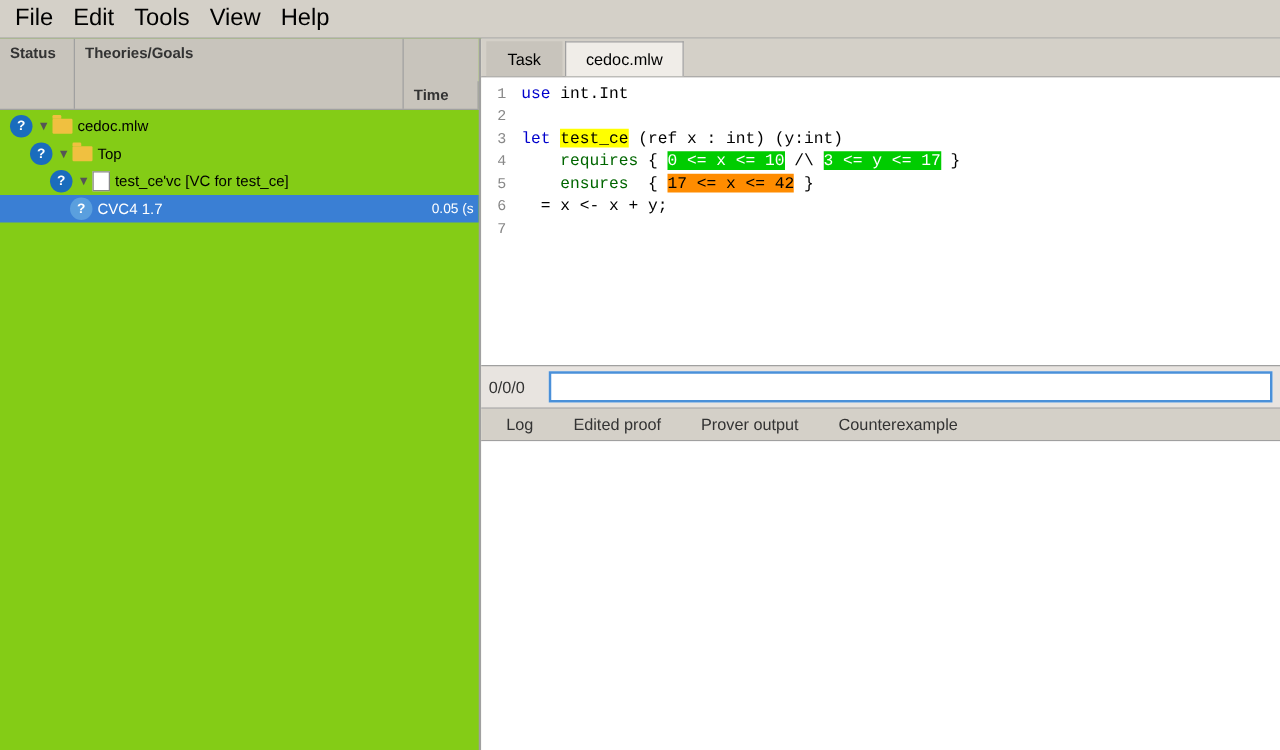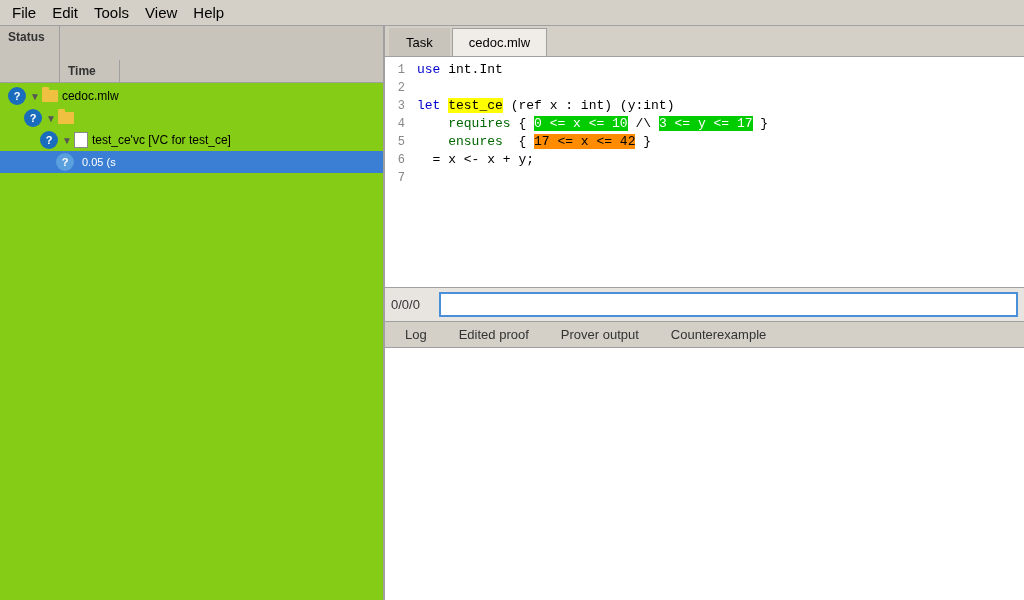--- a/index.html
+++ b/index.html
@@ -1,20 +1,20 @@
 <!DOCTYPE html>
 <html><head>
   <meta charset="utf-8">
   <style>
     * { margin: 0; padding: 0; box-sizing: border-box; }
     body { font-family: 'Segoe UI', Tahoma, Geneva, Verdana, sans-serif; font-size: 13px; background: #d4d0c8; height: 600px; overflow: hidden; }
 
     
     .menubar { display: flex; background: #d4d0c8; border-bottom: 1px solid #a0a0a0; padding: 2px 4px; }
-    .menubar-item { padding: 2px 8px; cursor: pointer; font-size: 15px; }
+    .menubar-item { padding: 2px 8px; cursor: pointer; font-size: 19px; }
 
     
     .main-container { display: flex; height: calc(600px - 24px); }
 
     
     .left-panel { width: 385px; background: #84cc16; border-right: 2px solid #a0a0a0; display: flex; flex-direction: column; }
     .left-header { display: flex; background: #c8c4bc; border-bottom: 1px solid #a0a0a0; }
     .left-header-item { padding: 4px 8px; font-size: 12px; font-weight: bold; color: #333; border-right: 1px solid #a0a0a0; }
     .left-header-item.status { width: 60px; }
     .left-header-item.theories { flex: 1; }
@@ -87,47 +87,50 @@
   <span class="menubar-item">Tools</span>
   <span class="menubar-item">View</span>
   <span class="menubar-item">Help</span>
 </div>
 
 <div class="main-container">
 
   <div class="left-panel">
     <div class="left-header">
       <div class="left-header-item status">Status</div>
+      <div class="left-header-item theories">Theories/Goals</div>
       <div class="left-header-item time">Time</div>
     </div>
 
     <div class="tree-container">
 
       <div class="tree-item tree-indent-1">
         <div class="status-icon question">?</div>
         <span class="triangle">▼</span>
         <div class="folder-icon"></div>
         <span class="item-label">cedoc.mlw</span>
       </div>
 
       <div class="tree-item tree-indent-2">
         <div class="status-icon question">?</div>
         <span class="triangle">▼</span>
         <div class="folder-icon"></div>
+        <span class="item-label">Top</span>
       </div>
 
       <div class="tree-item tree-indent-3">
         <div class="status-icon question">?</div>
         <span class="triangle">▼</span>
         <div class="file-icon"></div>
         <span class="item-label">test_ce'vc [VC for test_ce]</span>
       </div>
 
       <div class="tree-item tree-indent-4 selected">
         <div class="status-icon question" style="background:#5a9fde;">?</div>
+        <span class="item-label">CVC4 1.7</span>
         <span class="time-badge">0.05 (s</span>
       </div>
 
     </div>
   </div>
 
   <div class="right-panel">
 
     <div class="tab-bar">
       <div class="tab">Task</div>

